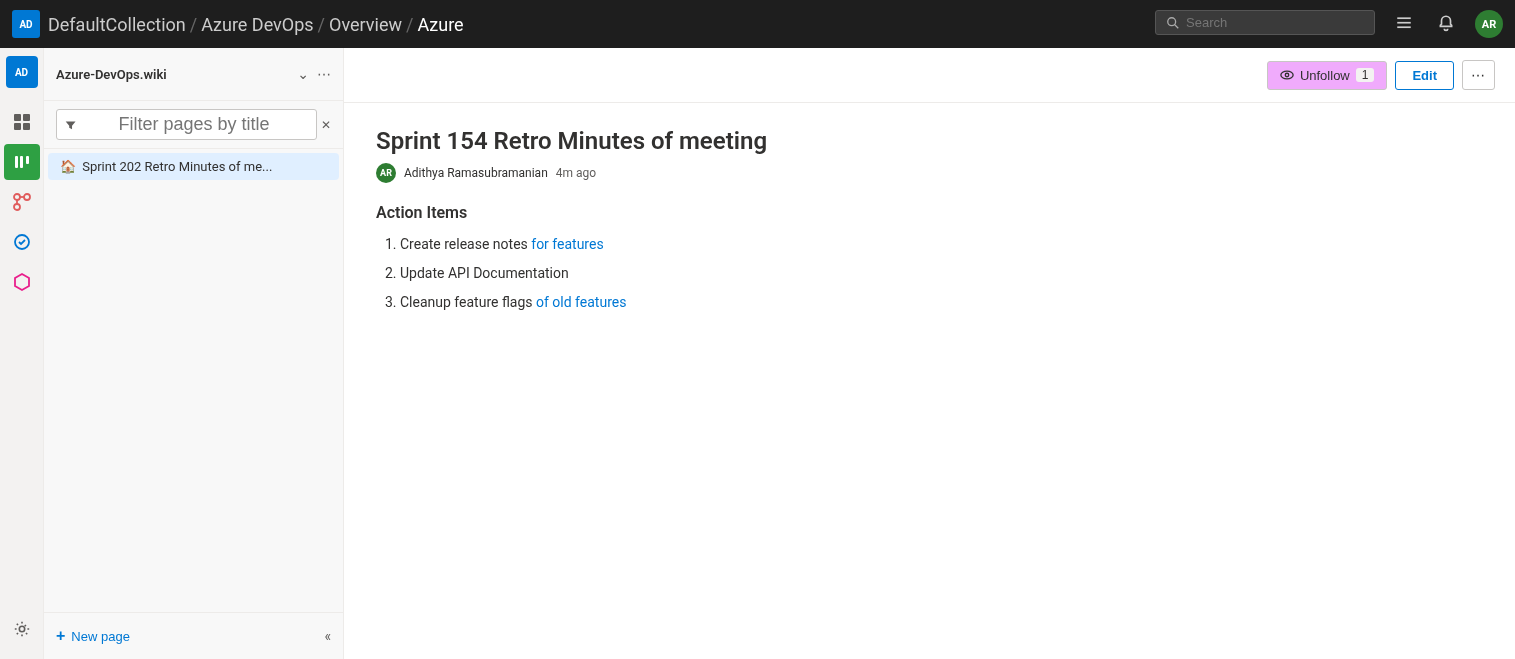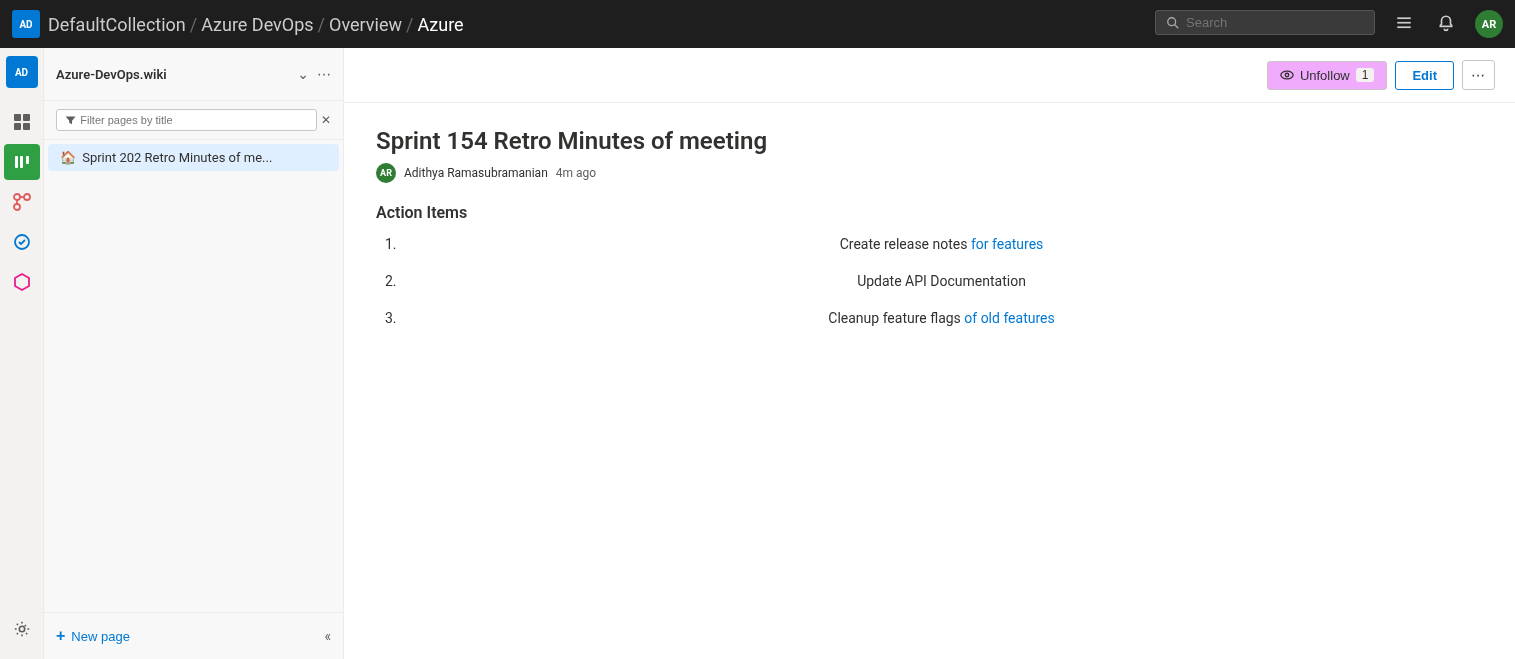--- a/index.html
+++ b/index.html
@@ -96,21 +96,21 @@
     .sidebar-header-icon { color: #605e5c; cursor: pointer; font-size: 14px; }
     .filter-row {
       display: flex; align-items: center; padding: 8px 12px; gap: 4px;
       border-bottom: 1px solid #edebe9;
     }
     .filter-input-wrap {
       display: flex; align-items: center; flex: 1;
       border: 1px solid #c8c6c4; border-radius: 3px; background: #fff; padding: 4px 8px; gap: 4px;
     }
     .filter-input-wrap input {
-      border: none; outline: none; font-size: 11px; color: #0f766e; width: 100%; background: transparent;
+      border: none; outline: none; font-size: 18px; color: #0f766e; width: 100%; background: transparent; text-align: center;
     }
     .filter-icon { color: #605e5c; font-size: 11px; }
     .filter-clear { color: #605e5c; cursor: pointer; font-size: 12px; }
     .sidebar-tree { flex: 1; overflow-y: auto; padding: 4px 0; }
     .tree-item {
       display: flex; align-items: center; padding: 6px 12px; gap: 6px;
       cursor: pointer; border-radius: 4px; margin: 0 4px;
     }
     .tree-item.active { background: #e0efff; }
     .tree-item-icon { color: #605e5c; font-size: 13px; flex-shrink: 0; }
@@ -156,21 +156,21 @@
     .page-title { font-size: 24px; font-weight: 600; color: #323130; margin-bottom: 8px; }
     .page-meta { display: flex; align-items: center; gap: 8px; margin-bottom: 20px; color: #605e5c; font-size: 12px; }
     .page-meta-avatar {
       width: 20px; height: 20px; border-radius: 50%;
       background: #2e7d32; color: #fff; font-size: 9px; font-weight: bold;
       display: flex; align-items: center; justify-content: center;
     }
     .page-meta-author { color: #323130; font-size: 12px; }
     .page-meta-time { color: #605e5c; font-size: 12px; }
     .section-heading { font-size: 16px; font-weight: 600; color: #323130; margin-bottom: 12px; }
-    .action-list { list-style: decimal; padding-left: 24px; display: flex; flex-direction: column; gap: 16px; text-align: center; }
+    .action-list { list-style: decimal; padding-left: 24px; display: flex; flex-direction: column; gap: 8px; }
     .action-list li { font-size: 14px; color: #323130; line-height: 1.5; }
     .action-list li a { color: #0078d4; text-decoration: none; }
   </style>
 </head>
 <body>
 
 <div class="top-bar">
   <div class="top-bar-logo">
     <span>AD</span>
   </div>

